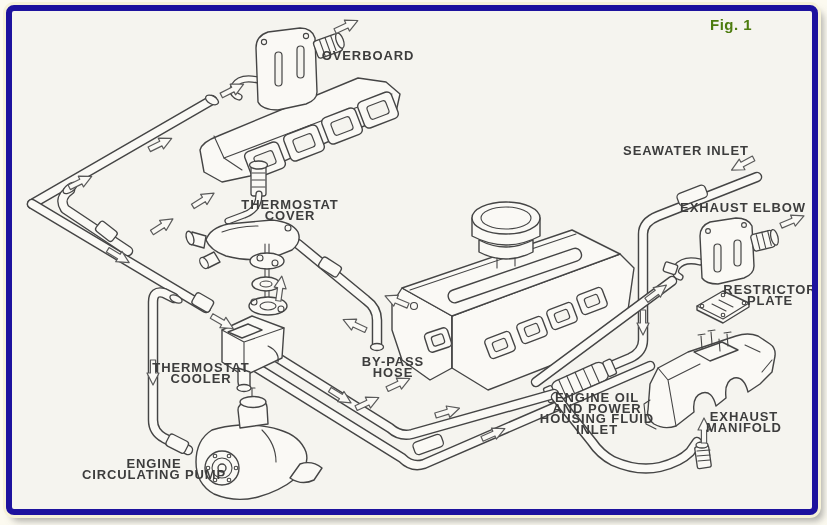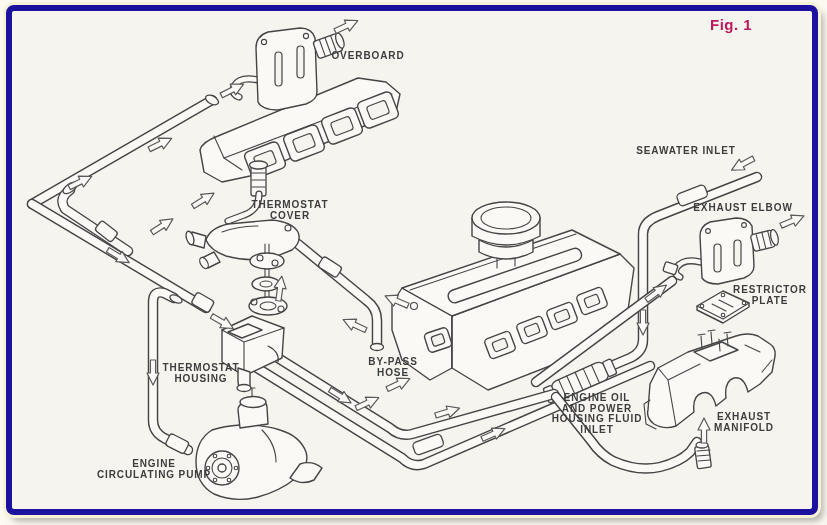--- a/index.html
+++ b/index.html
@@ -21,24 +21,24 @@
   .pi{fill:none;stroke:var(--pipe);stroke-width:7.6;stroke-linecap:round;stroke-linejoin:round;}
   .po2{fill:none;stroke:var(--ink);stroke-width:7.2;stroke-linecap:round;stroke-linejoin:round;}
   .pi2{fill:none;stroke:var(--pipe);stroke-width:4.6;stroke-linecap:round;stroke-linejoin:round;}
   .ln{fill:var(--pipe);stroke:var(--ink);stroke-width:1.4;stroke-linejoin:round;}
   .lnf{fill:none;stroke:var(--ink);stroke-width:1.1;stroke-linejoin:round;stroke-linecap:round;}
   .fit{fill:var(--pipe);stroke:var(--ink);stroke-width:1.3;}
   .arr{fill:var(--pipe);stroke:#5a5a5a;stroke-width:1.2;stroke-linejoin:round;}
   .hole{fill:var(--paper);stroke:var(--ink);stroke-width:1.2;}
   
   .lbl{position:absolute;z-index:4;text-align:center;color:var(--label);
-       font-size:10px;font-weight:700;letter-spacing:0.9px;line-height:10.5px;
+       font-size:13px;font-weight:700;letter-spacing:0.9px;line-height:10.5px;
        white-space:nowrap;}
   .lbl span{display:block;}
-  .fig{position:absolute;z-index:4;color:#be185d;font-size:15px;font-weight:700;
+  .fig{position:absolute;z-index:4;color:#4d7c0f;font-size:15px;font-weight:700;
        letter-spacing:0.5px;}
 </style>
 </head>
 <body>
 
 <div class="paper"></div>
 
 <svg width="827" height="525" viewBox="0 0 827 525">
   <defs>
     <path id="arrow" d="M -12 -2.6 L 1 -2.6 L 1 -6 L 13 0 L 1 6 L 1 2.6 L -12 2.6 Z"></path>
@@ -326,21 +326,21 @@
 </div>
 <div class="lbl" style="left:673px;top:203px;width:140px;">
   <span>EXHAUST ELBOW</span>
 </div>
 <div class="lbl" style="left:715px;top:285px;width:110px;">
   <span>RESTRICTOR</span>
   <span>PLATE</span>
 </div>
 <div class="lbl" style="left:141px;top:363px;width:120px;">
   <span>THERMOSTAT</span>
-  <span>HOUSING</span>
+  <span>COOLER</span>
 </div>
 <div class="lbl" style="left:343px;top:357px;width:100px;">
   <span>BY-PASS</span>
   <span>HOSE</span>
 </div>
 <div class="lbl" style="left:537px;top:393px;width:120px;">
   <span>ENGINE OIL</span>
   <span>AND POWER</span>
   <span>HOUSING FLUID</span>
   <span>INLET</span>

